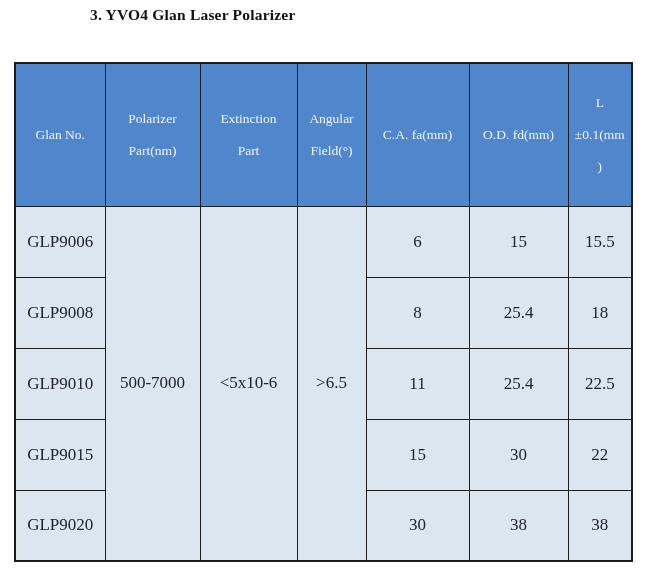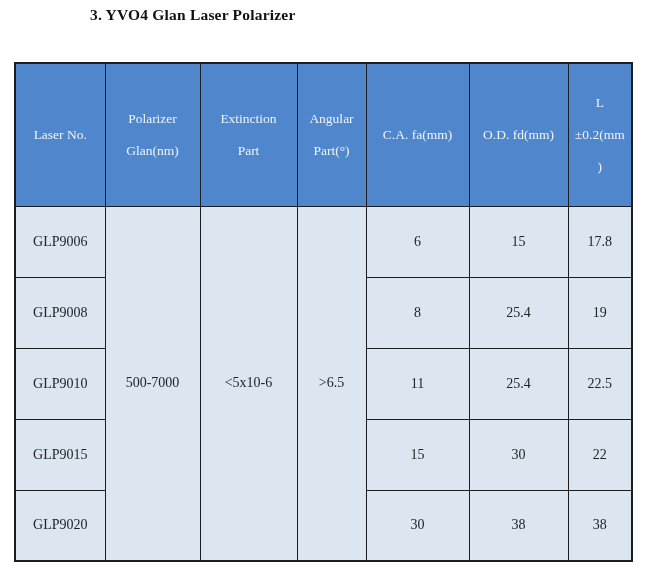--- a/index.html
+++ b/index.html
@@ -44,21 +44,21 @@
   .spec-table th {
     background: #4f86cc;
     color: #f0f4fa;
     font-weight: normal;
     font-size: 13.5px;
     line-height: 32px;
   }
   .spec-table td {
     background: #dce6f1;
     color: #21242a;
-    font-size: 14px;
+    font-size: 17px;
   }
   tr.header-row { height: 143px; }
   tr.data-row   { height: 71px; }
   .hline { display: block; }
 </style>
 </head>
 <body>
 
 <div class="page">
 
@@ -71,62 +71,62 @@
       <col style="width:97px">
       <col style="width:69px">
       <col style="width:103px">
       <col style="width:99px">
       <col style="width:64px">
     </colgroup>
 
     <tbody>
         <tr class="header-row">
       <th>
-        <span>Laser No.</span>
+        <span>Glan No.</span>
       </th>
       <th>
         <span class="hline">Polarizer</span>
-        <span class="hline">Glan(nm)</span>
+        <span class="hline">Part(nm)</span>
       </th>
       <th>
         <span class="hline">Extinction</span>
         <span class="hline">Part</span>
       </th>
       <th>
         <span class="hline">Angular</span>
-        <span class="hline">Part(°)</span>
+        <span class="hline">Field(°)</span>
       </th>
       <th>
         <span>C.A. fa(mm)</span>
       </th>
       <th>
         <span>O.D. fd(mm)</span>
       </th>
       <th>
         <span class="hline">L</span>
-        <span class="hline">±0.2(mm</span>
+        <span class="hline">±0.1(mm</span>
         <span class="hline">)</span>
       </th>
     </tr>
 
     <tr class="data-row">
       <td>GLP9006</td>
       <td rowspan="5">500-7000</td>
       <td rowspan="5">&lt;5x10-6</td>
       <td rowspan="5">&gt;6.5</td>
       <td>6</td>
       <td>15</td>
-      <td>17.8</td>
+      <td>15.5</td>
     </tr>
 
     <tr class="data-row">
       <td>GLP9008</td>
       <td>8</td>
       <td>25.4</td>
-      <td>19</td>
+      <td>18</td>
     </tr>
 
     <tr class="data-row">
       <td>GLP9010</td>
       <td>11</td>
       <td>25.4</td>
       <td>22.5</td>
     </tr>
 
     <tr class="data-row">

